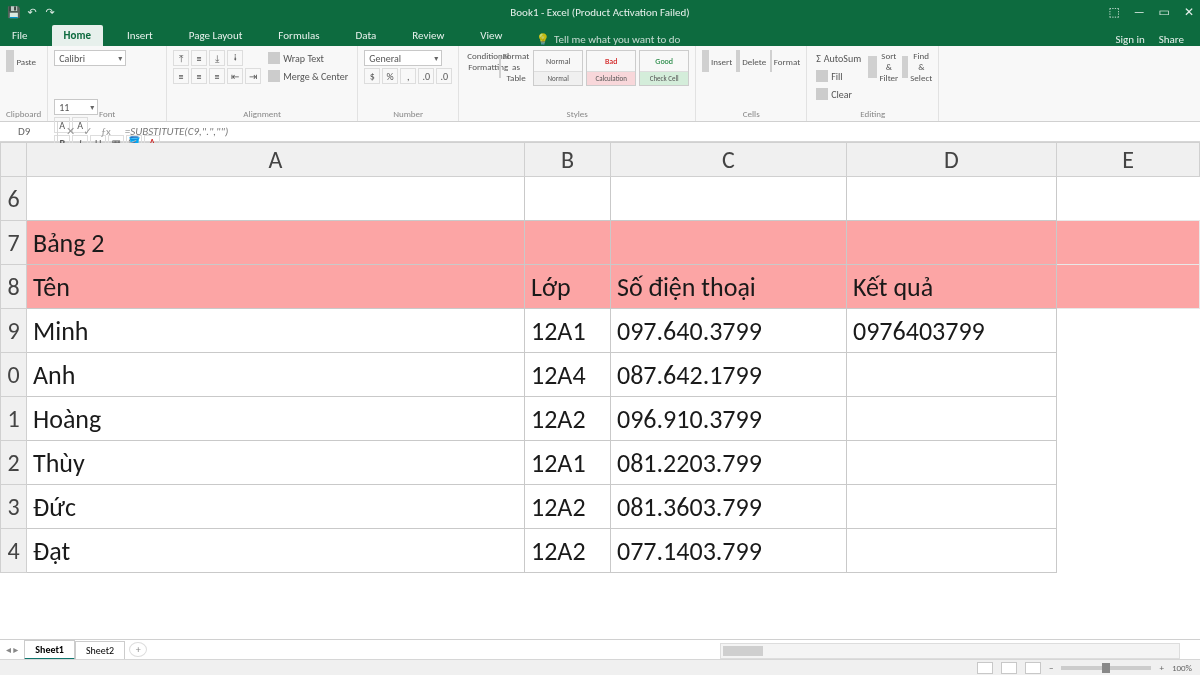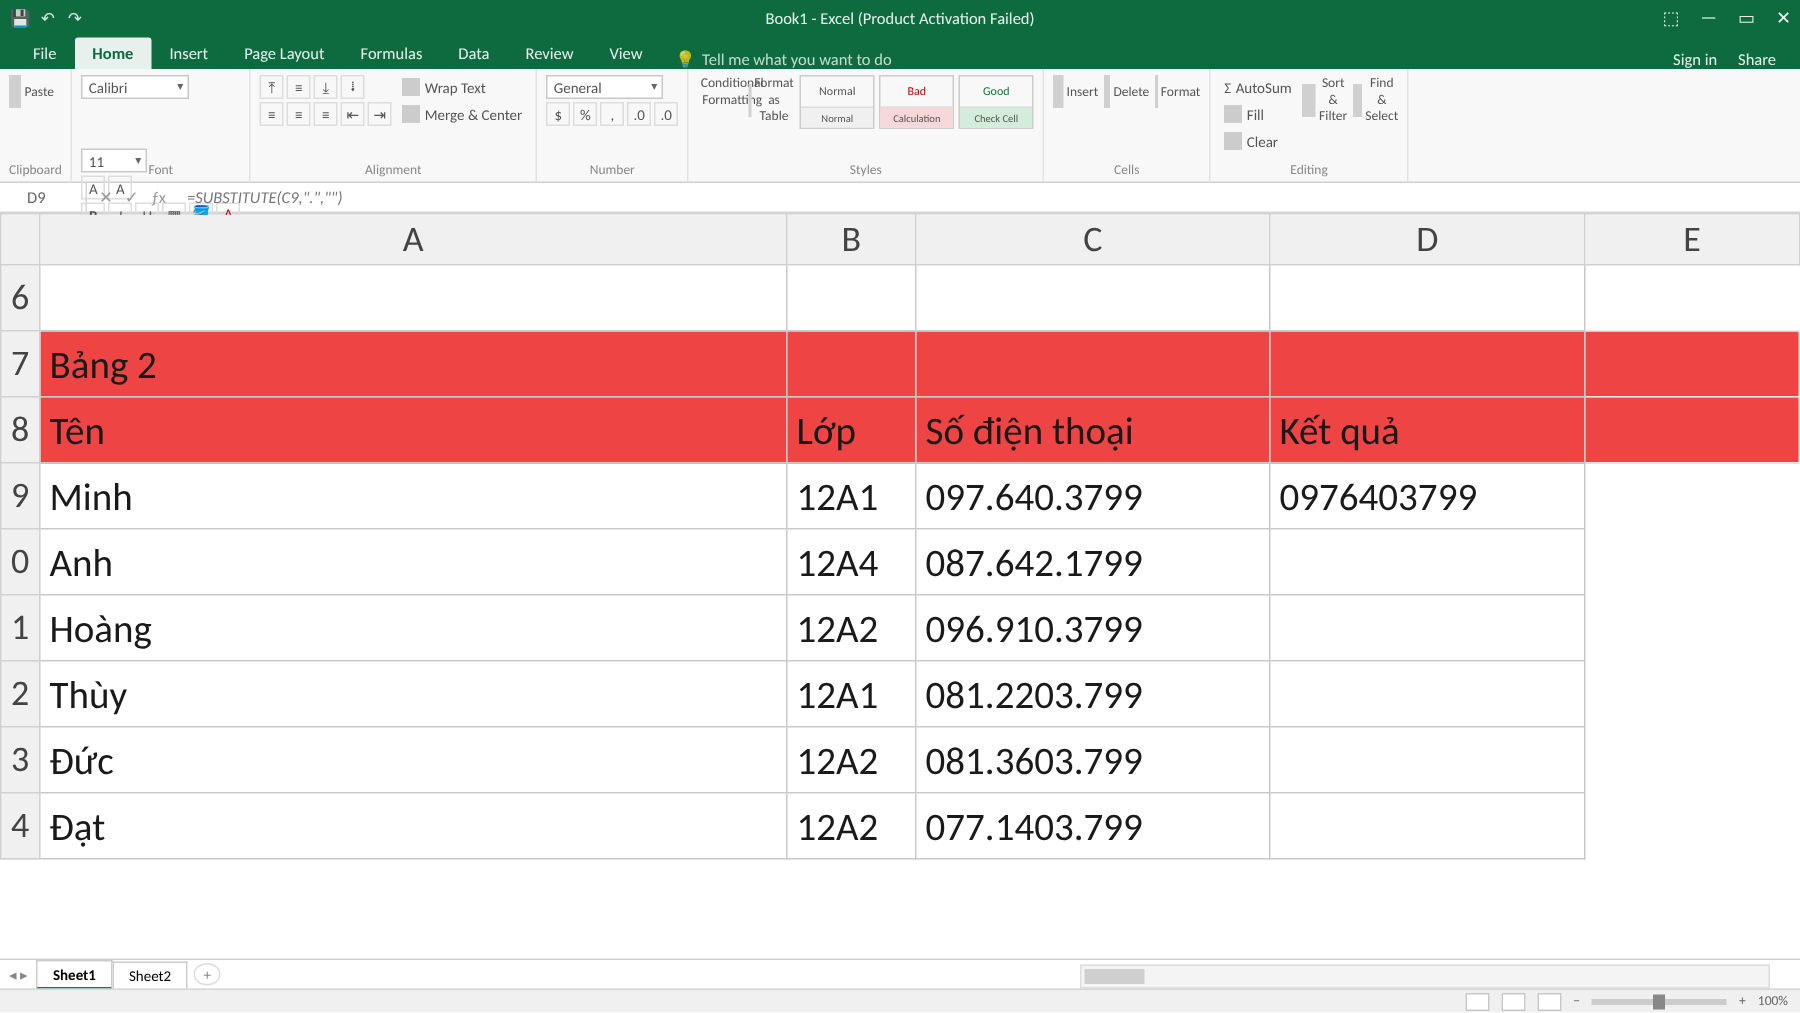--- a/index.html
+++ b/index.html
@@ -7,21 +7,21 @@
 
 
 .titlebar { background: #0d6b3f; height: 24px; display: flex; align-items: center; color: #fff; font-size: 11px; position: relative; }
 .titlebar .qat { display: flex; gap: 6px; margin-left: 8px; }
 .titlebar .qat span { width: 12px; height: 12px; display: inline-flex; align-items: center; justify-content: center; opacity: .85; }
 .titlebar .title { position: absolute; left: 50%; transform: translateX(-50%); font-size: 11px; opacity: .9; white-space: nowrap; }
 .titlebar .winbtns { position: absolute; right: 6px; display: flex; gap: 14px; font-size: 12px; }
 .titlebar .winbtns span { opacity: .9; }
 
 
-.ribbontabs { background: #0d6b3f; height: 22px; display: flex; align-items: flex-end; padding-left: 10px; color: #fff; font-size: 11px; gap: 0; }
+.ribbontabs { background: #0d6b3f; height: 22px; display: flex; align-items: flex-end; color: #fff; font-size: 11px; gap: 12px; }
 .ribbontabs .tab { padding: 4px 12px 4px; cursor: pointer; opacity: .9; }
 .ribbontabs .tab.active { background: #fff; color: #0d6b3f; border-radius: 2px 2px 0 0; font-weight: 600; }
 .ribbontabs .tell { margin-left: 10px; opacity: .75; display:flex; align-items:center; gap:4px; }
 .ribbontabs .right { margin-left: auto; margin-right: 16px; display:flex; gap:14px; opacity:.9; }
 
 
 .ribbon { background: #f8f8f8; height: 76px; border-bottom: 1px solid #d0d0d0; display: flex; font-size: 10px; color: #555; }
 .ribbon .group { border-right: 1px solid #e2e2e2; padding: 4px 6px 2px; display:flex; flex-direction:column; justify-content:space-between; }
 .ribbon .group .label { text-align:center; font-size: 9px; color:#888; margin-top: 2px; }
 .ribbon .group .body { display:flex; gap:4px; align-items:flex-start; height:56px; }
@@ -54,21 +54,21 @@
 .grid { height: 500px; overflow: auto; font-family: Calibri, Arial, sans-serif; }
 .grid table { border-collapse: collapse; width: 100%; }
 .grid .colhdr th { background:#f0f0f0; border:1px solid #d0d0d0; font-weight:normal; color:#444; height:34px; font-size:24px; position:sticky; top:0; }
 .grid .colhdr th.corner { width:26px; font-size:11px; }
 .grid .colhdr th.colA { width:498px; }
 .grid .colhdr th.colB { width:86px; }
 .grid .colhdr th.colC { width:236px; }
 .grid .colhdr th.colD { width:210px; }
 .grid td.rowhdr { width:26px; background:#f0f0f0; border:1px solid #d0d0d0; text-align:center; color:#444; font-size:24px; }
 .grid td.cell { border:1px solid #c9c9c9; height:44px; font-size:26px; padding-left:6px; color:#1a1a1a; vertical-align:middle; }
-.grid .yellow td.cell { background:#ef4444; }
+.grid .yellow td.cell { background:#fca5a5; }
 
 
 .sheettabs { position:absolute; bottom:16px; left:0; right:0; height:20px; border-top:1px solid #d0d0d0; display:flex; align-items:center; font-size:10px; background:#fff; }
 .sheettabs .nav { display:flex; gap:4px; padding:0 6px; color:#888; }
 .sheettabs .tab { padding:2px 10px; border:1px solid #ccc; background:#fff; border-bottom:none; font-size:10px; cursor:pointer; }
 .sheettabs .tab.active { font-weight:bold; border-bottom:2px solid #0f766e; }
 .sheettabs .add { width:18px; text-align:center; color:#888; cursor:pointer; border:1px solid #ddd; border-radius:50%; margin-left:4px; font-size:10px; }
 .sheetscroll { position:absolute; bottom:16px; right:20px; width:460px; height:16px; background:#f4f4f4; border:1px solid #ddd; }
 .sheetscroll .thumb{ position:absolute; left:2px; width:40px; top:2px; bottom:2px; background:#cfcfcf; }
 

